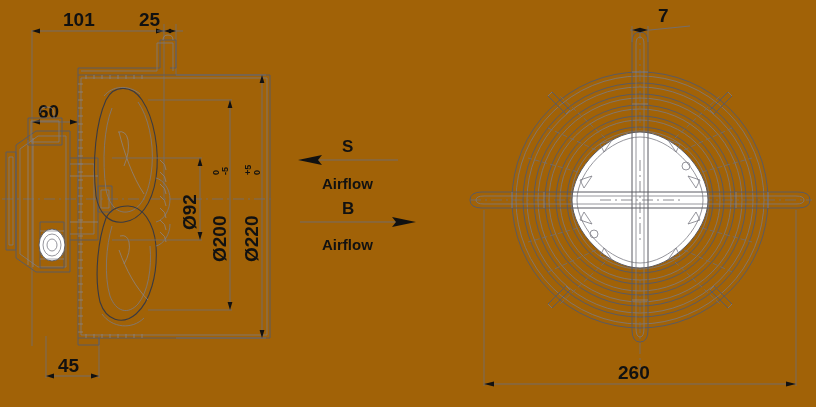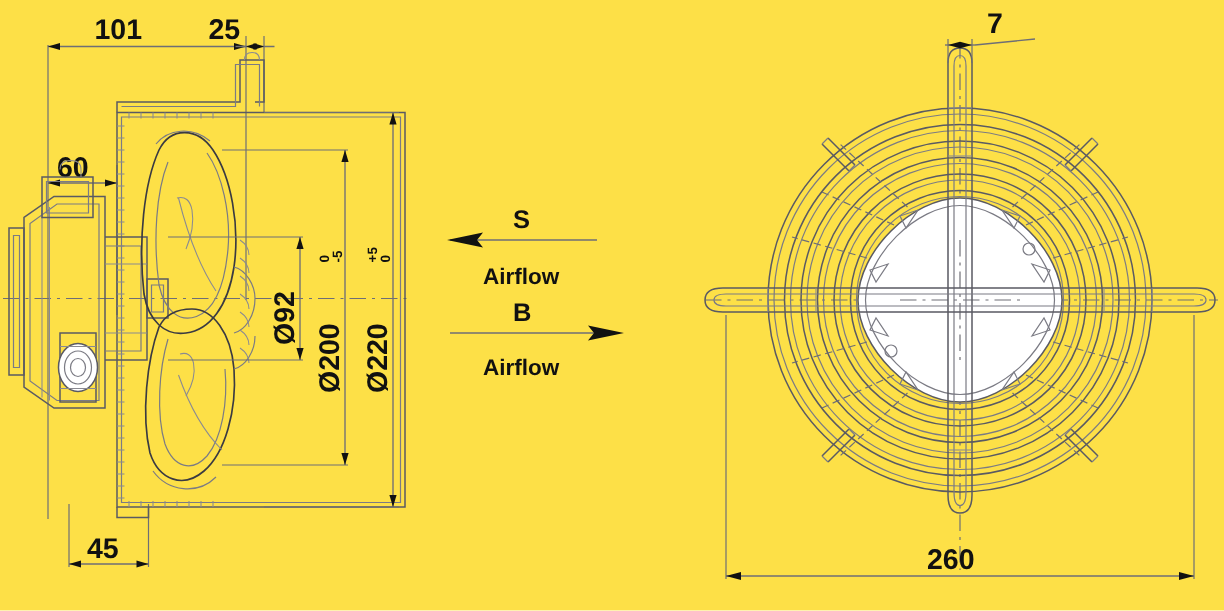--- a/index.html
+++ b/index.html
@@ -4,21 +4,21 @@
 <style>
   html, body {
     margin: 0;
     padding: 0;
     background: #ffffff;
   }
   #page {
     position: relative;
     width: 816px;
     height: 407px;
-    background: #fde047;
+    background: #a16207;
     overflow: hidden;
     font-family: "Liberation Sans", sans-serif;
   }
   svg.drawing {
     position: absolute;
     left: 0;
     top: 0;
     width: 816px;
     height: 407px;
     display: block;

